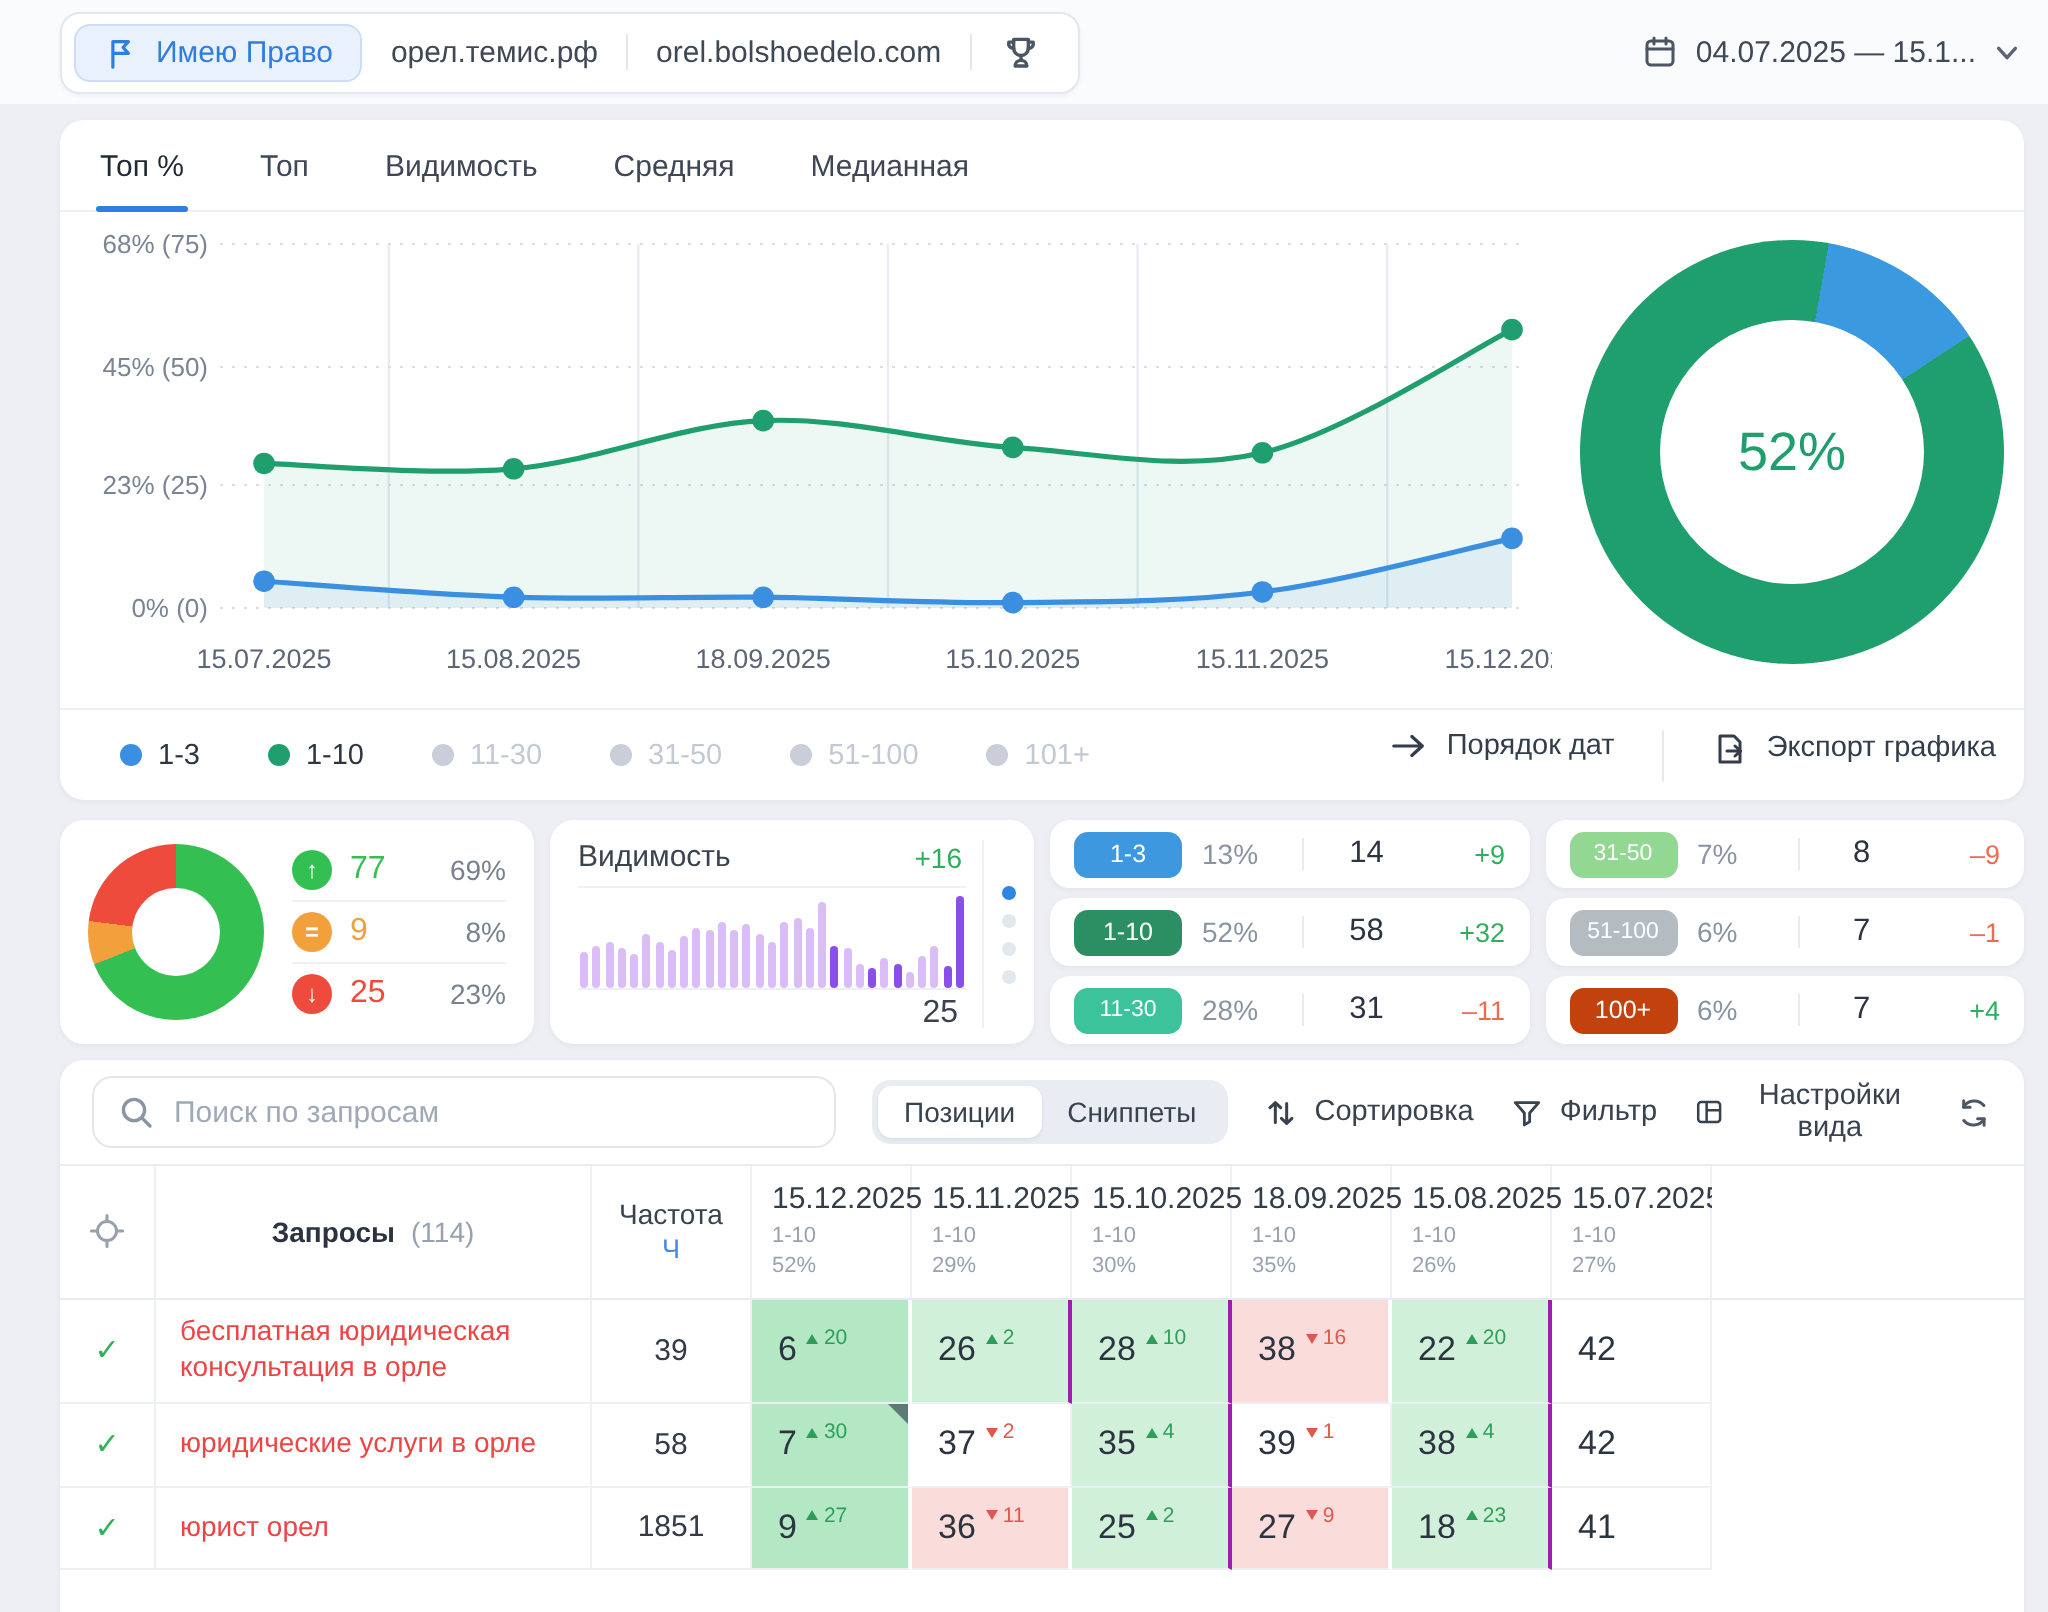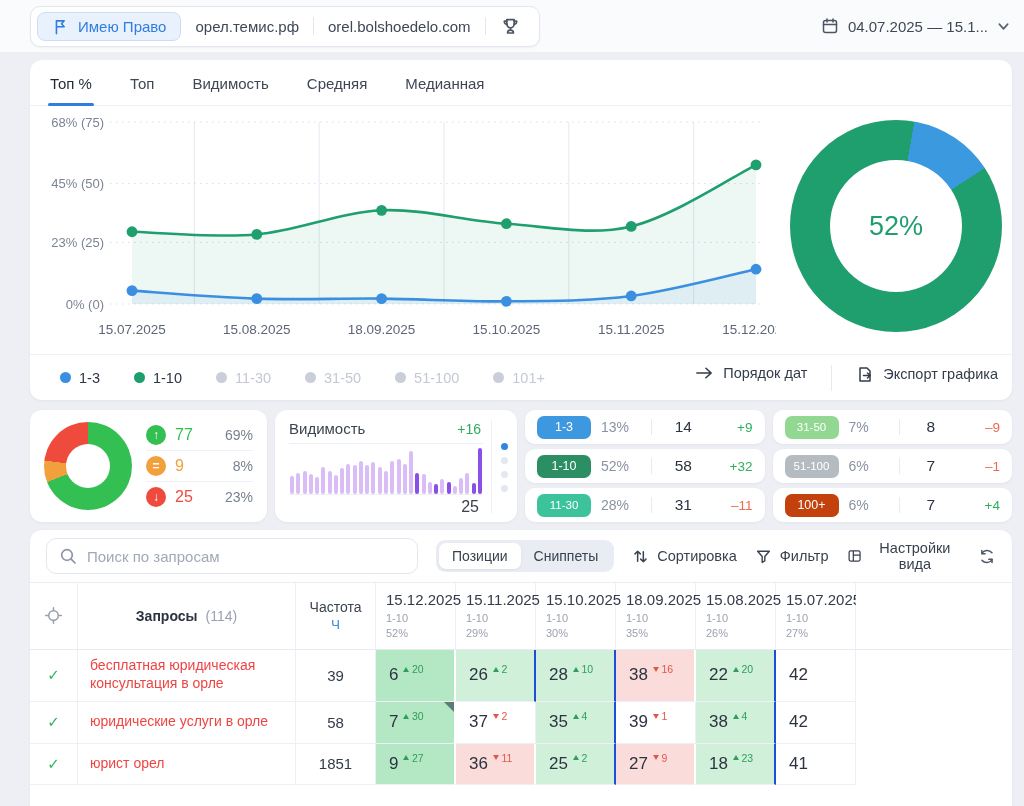--- a/index.html
+++ b/index.html
@@ -89,21 +89,21 @@
   .h-qc{font-size:14px;color:#98a1af}
   .h-freq-main{font-size:14px;color:#3a4450}
   .h-ch{font-size:13.5px;color:#3f8ce0;margin-top:2px;cursor:pointer}
   .gcell{grid-column:1/-1;background:#f2f4f8;padding:7px 16px 6px;font-size:15px;color:#4b5462;border-bottom:1px solid #e9ecf1}
   .bcell{border-right:1px solid #edf0f4;border-bottom:1px solid #edf0f4;display:flex;align-items:center;background:#fff}
   .bcell.chk{justify-content:center;color:#2eb354;font-size:15px;font-weight:bold;cursor:pointer}
   .bcell.qry{padding:6px 12px;font-size:14px;color:#ef4444;line-height:1.28;cursor:pointer}
   .bcell.frq{justify-content:center;font-size:15px;color:#333b47}
   .bcell.val{padding-left:13px;font-size:17px;color:#2c3440;position:relative}
   .bg-strong{background:#b4e8c5;border-right:2px solid #fff}
-  .bg-light{background:#d0f0da;border-right:2px solid #1d4ed8}
+  .bg-light{background:#d0f0da;border-right:2px solid #a21caf}
   .bg-red{background:#fadcda;border-right:2px solid #fff}
   .fill{border:none;background:#fff}
   .r0{min-height:52px}.r1{min-height:42px}.r2{min-height:41px}
   .dsup{display:flex;align-items:center;gap:2.5px;margin-left:5px;transform:translateY(-6px);font-size:10.5px;font-weight:normal}
   .tri{width:0;height:0;border-left:3.5px solid transparent;border-right:3.5px solid transparent}
   .tri.u{border-bottom:5px solid #2f9e58}
   .tri.d{border-top:5px solid #e2574b}
   .corner::before{content:"";position:absolute;top:0;right:0;border-left:10px solid transparent;border-top:10px solid #5e7a77}
 </style>
 </head>

